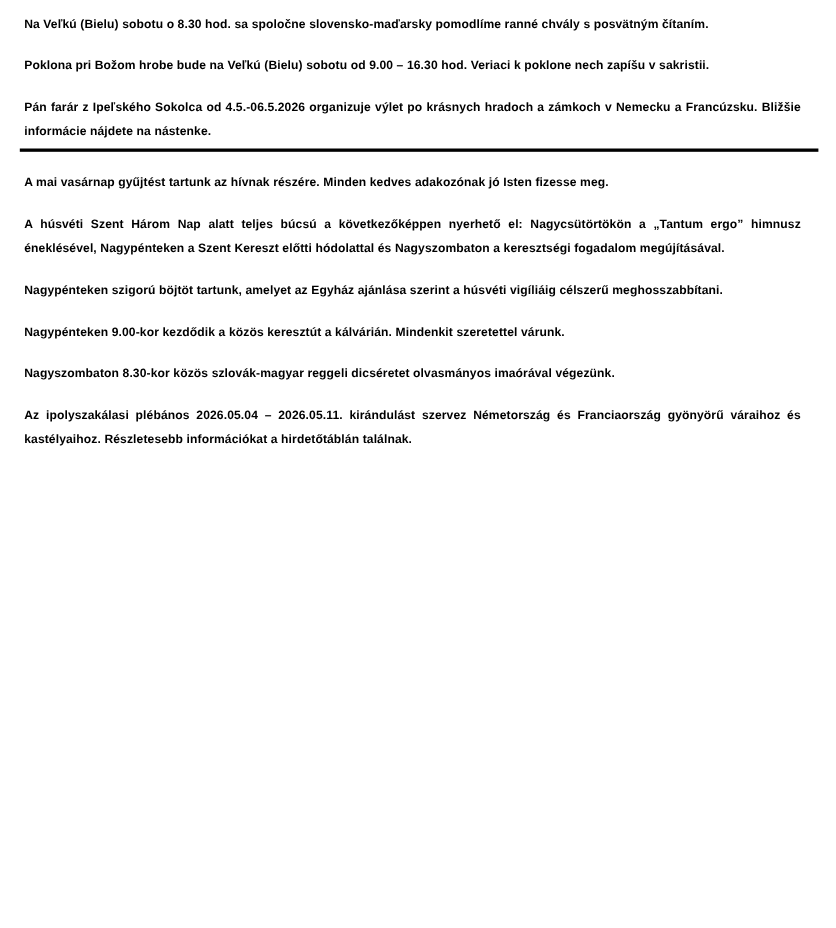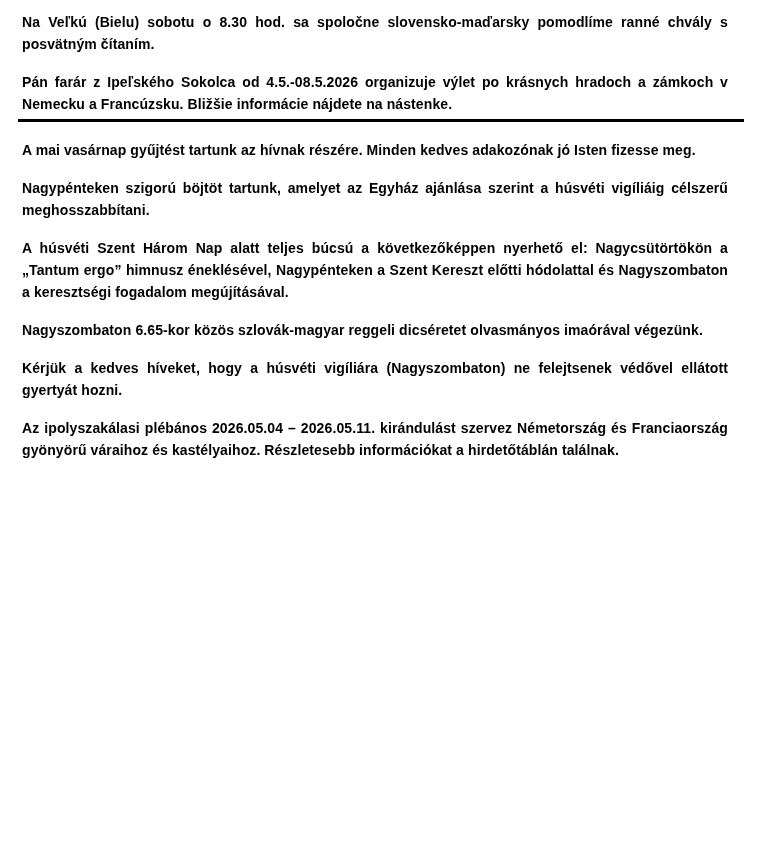--- a/index.html
+++ b/index.html
@@ -15,48 +15,49 @@
   }
   .bulletin {
     box-sizing: border-box;
     width: 760px;
     height: 844px;
     padding: 11px 20px 0 22px;
     color: #000000;
   }
   .bulletin p {
     margin: 0 12px 16px 0;
-    font-size: 14px;
+    font-size: 11px;
     line-height: 22px;
     font-weight: bold;
     text-align: justify;
     color: #000000;
     letter-spacing: 0.1px;
   }
   .section-divider {
     height: 3px;
     background: #000000;
     margin: -12px -4px 17px -4px;
     border: 0;
   }
 </style>
 </head>
 <body>
 
 <div class="bulletin">
 
   <div>
     <p>Na Veľkú (Bielu) sobotu o 8.30 hod. sa spoločne slovensko-maďarsky pomodlíme ranné chvály s posvätným čítaním.</p>
-    <p>Pán farár z Ipeľského Sokolca od 4.5.-08.5.2026 organizuje výlet po krásnych hradoch a zámkoch v Nemecku a Francúzsku. Bližšie informácie nájdete na nástenke.</p>
+    <p>Poklona pri Božom hrobe bude na Veľkú (Bielu) sobotu od 9.00 – 16.30 hod. Veriaci k poklone nech zapíšu v sakristii.</p>
+    <p>Pán farár z Ipeľského Sokolca od 4.5.-06.5.2026 organizuje výlet po krásnych hradoch a zámkoch v Nemecku a Francúzsku. Bližšie informácie nájdete na nástenke.</p>
   </div>
 
   <div class="section-divider"></div>
 
   <div>
     <p>A mai vasárnap gyűjtést tartunk az hívnak részére. Minden kedves adakozónak jó Isten fizesse meg.</p>
+    <p>A húsvéti Szent Három Nap alatt teljes búcsú a következőképpen nyerhető el: Nagycsütörtökön a „Tantum ergo” himnusz éneklésével, Nagypénteken a Szent Kereszt előtti hódolattal és Nagyszombaton a keresztségi fogadalom megújításával.</p>
     <p>Nagypénteken szigorú böjtöt tartunk, amelyet az Egyház ajánlása szerint a húsvéti vigíliáig célszerű meghosszabbítani.</p>
-    <p>A húsvéti Szent Három Nap alatt teljes búcsú a következőképpen nyerhető el: Nagycsütörtökön a „Tantum ergo” himnusz éneklésével, Nagypénteken a Szent Kereszt előtti hódolattal és Nagyszombaton a keresztségi fogadalom megújításával.</p>
-    <p>Nagyszombaton 6.65-kor közös szlovák-magyar reggeli dicséretet olvasmányos imaórával végezünk.</p>
-    <p>Kérjük a kedves híveket, hogy a húsvéti vigíliára (Nagyszombaton) ne felejtsenek védővel ellátott gyertyát hozni.</p>
+    <p>Nagypénteken 9.00-kor kezdődik a közös keresztút a kálvárián. Mindenkit szeretettel várunk.</p>
+    <p>Nagyszombaton 8.30-kor közös szlovák-magyar reggeli dicséretet olvasmányos imaórával végezünk.</p>
     <p>Az ipolyszakálasi plébános 2026.05.04 – 2026.05.11. kirándulást szervez Németország és Franciaország gyönyörű váraihoz és kastélyaihoz. Részletesebb információkat a hirdetőtáblán találnak.</p>
   </div>
 
 </div>
 
 </body></html>

